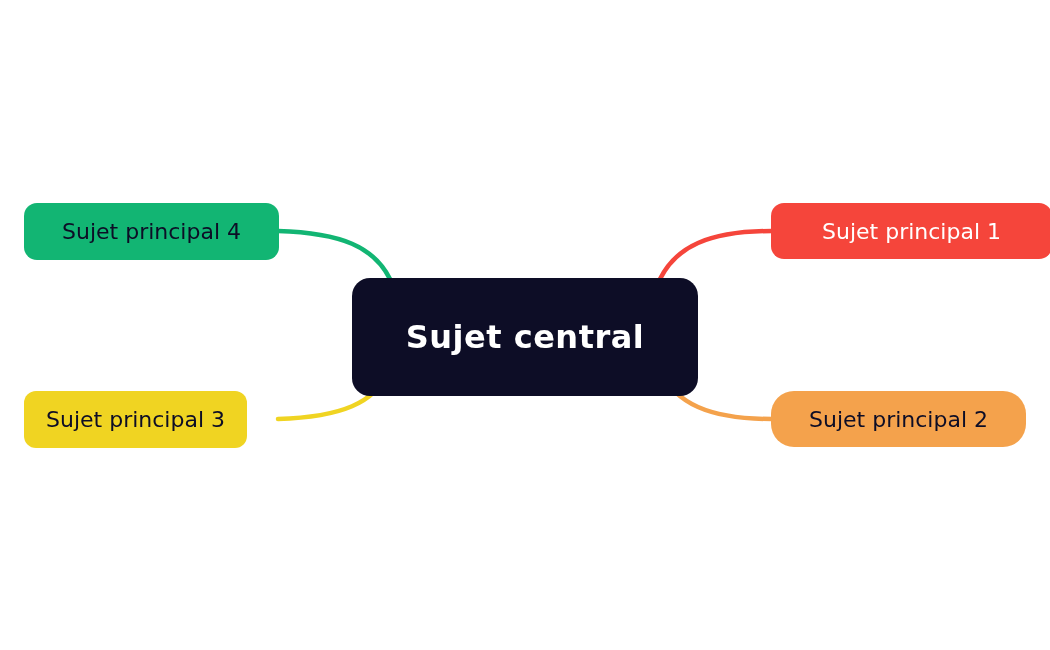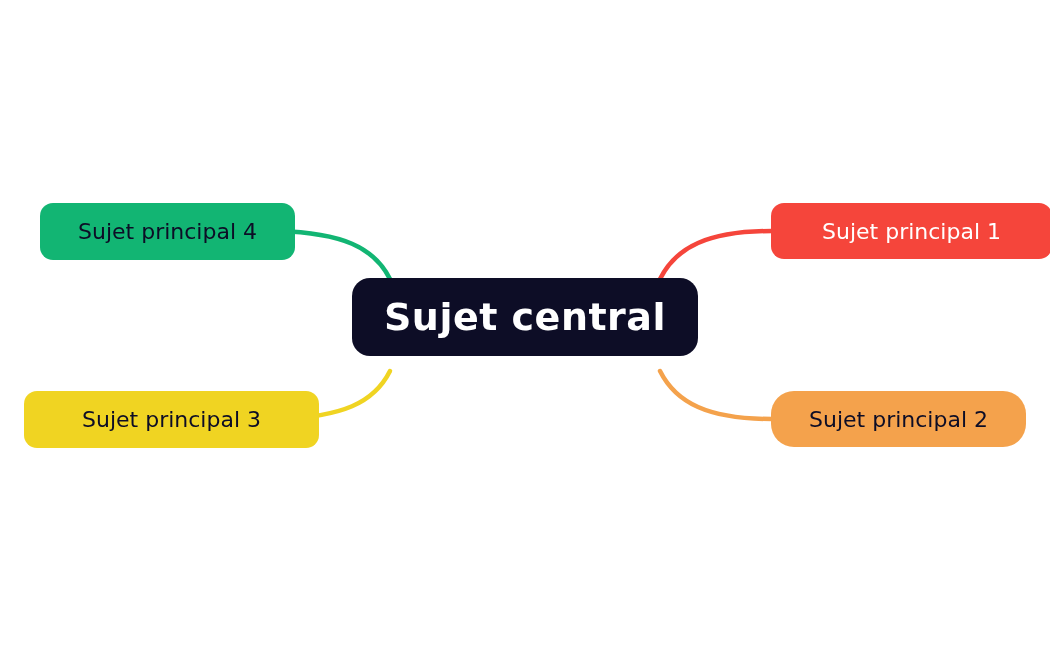--- a/index.html
+++ b/index.html
@@ -32,36 +32,36 @@
     display: flex;
     align-items: center;
     justify-content: center;
     box-sizing: border-box;
     cursor: pointer;
   }
   .node-central {
     left: 352px;
     top: 278px;
     width: 346px;
-    height: 78px;
+    height: 118px;
     border-radius: 18px;
-    font-size: 38px;
+    font-size: 32px;
     font-weight: bold;
     letter-spacing: 0.5px;
   }
   .node-branch {
     height: 57px;
     border-radius: 13px;
     font-size: 22px;
     font-weight: normal;
   }
   .node-b1 { left: 771px; top: 203px; width: 281px; height: 56px; }
   .node-b2 { left: 771px; top: 391px; width: 255px; height: 56px; }
-  .node-b3 { left: 24px;  top: 391px; width: 295px; }
-  .node-b4 { left: 24px;  top: 203px; width: 255px; margin-left: 16px; }
+  .node-b3 { left: 24px;  top: 391px; width: 223px; border-radius: 12px; }
+  .node-b4 { left: 24px;  top: 203px; width: 255px; }
 </style>
 </head>
 <body>
 
 <div class="canvas" style="background-color: rgb(255, 255, 255);">
 
   <svg class="connector-layer" viewBox="0 0 1050 650" xmlns="http://www.w3.org/2000/svg">
     <path d="M 660 279 C 676 247 708 231 772 231" stroke="#f5453b"></path>
     <path d="M 660 371 C 676 403 708 419 772 419" stroke="#f4a24c"></path>
     <path d="M 278 419 C 342 417 374 403 390 371" stroke="#f0d422"></path>

